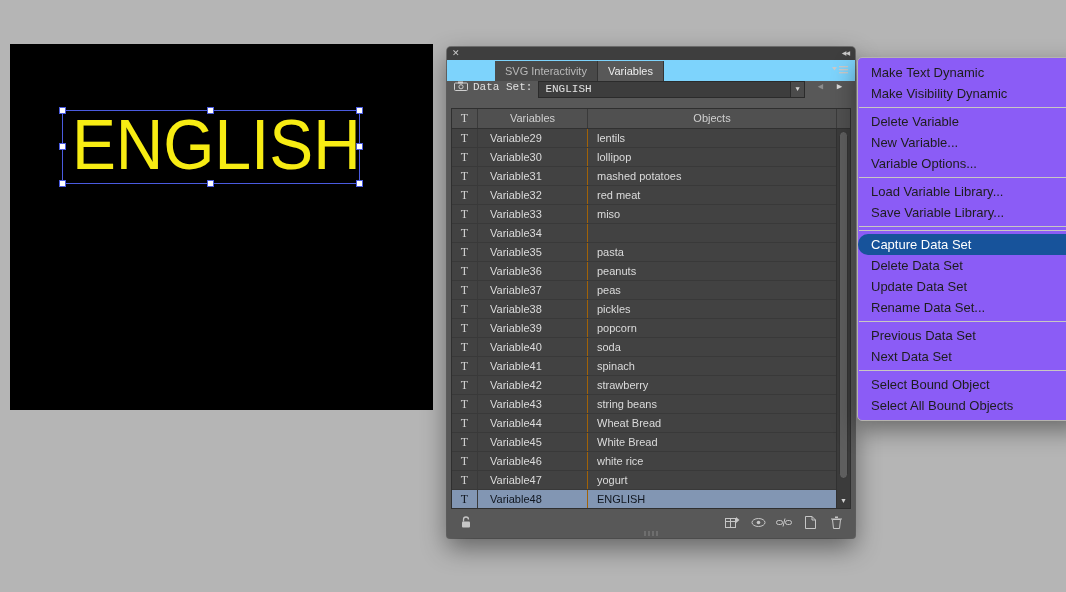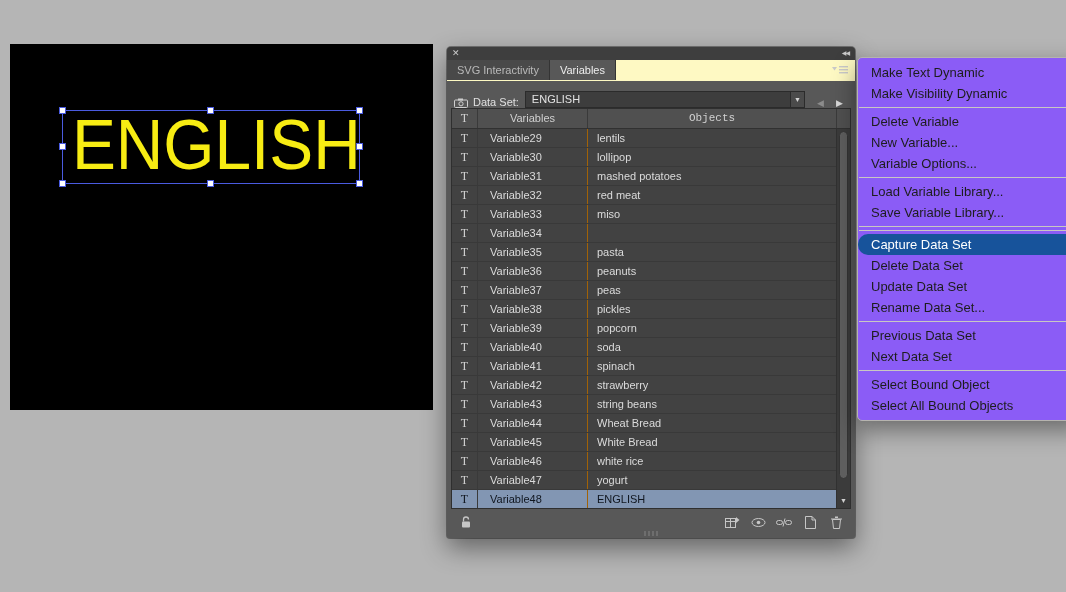--- a/index.html
+++ b/index.html
@@ -27,39 +27,39 @@
   
   .panel {
     position:absolute; left:447px; top:47px; width:408px; height:491px;
     background:#585858; border-radius:4px 4px 3px 3px;
     box-shadow:0 0 0 1px rgba(0,0,0,.35), 0 10px 26px rgba(0,0,0,.45);
   }
   .topbar { height:13px; background:#3e3e3e; border-radius:4px 4px 0 0; position:relative; }
   .close-x { position:absolute; left:5px; top:0; font-size:9px; line-height:13px; color:#c9c9c9; cursor:default; }
   .collapse { position:absolute; right:6px; top:0; font-size:6px; line-height:13px; color:#c9c9c9; letter-spacing:-1px; }
 
-  .tabbar { height:21px; background:#fef9c3; display:flex; align-items:flex-start; position:relative; }
+  .tabbar { height:21px; background:#7dd3fc; display:flex; align-items:center; position:relative;padding-left:48px; }
   .tab { height:20px; line-height:20px; padding:0 10px; font-size:11px; color:#b9b9b9; background:#494949; border-right:1px solid #343434; cursor:default; }
   .tab.active { background:#585858; color:#ededed; }
   .panel-menu-btn { position:absolute; right:5px; top:4px; width:20px; height:13px; display:flex; align-items:center; justify-content:center; }
 
-  .dataset-row { height:27px; display:flex; align-items:flex-end; padding:0 8px 0 7px; }
+  .dataset-row { height:27px; display:flex; align-items:flex-start; padding:0 8px 0 7px;font-family:Liberation Mono, monospace; }
   .cam { margin-right:5px; display:flex; }
   .ds-label { font-size:11px; color:#e0e0e0; white-space:nowrap; margin-right:6px; }
   .ds-field { flex:1; height:17px; background:#3d3d3d; border:1px solid #2b2b2b; border-right:none; color:#e4e4e4; font-size:11px; line-height:15px; padding:0 6px; overflow:hidden; }
   .ds-arrow { width:15px; height:17px; background:#4b4b4b; border:1px solid #2b2b2b; color:#d5d5d5; font-size:7px; text-align:center; line-height:15px; }
   .ds-prev { width:15px; text-align:center; font-size:9px; color:#8c8c8c; margin-left:8px; }
   .ds-next { width:15px; text-align:center; font-size:9px; color:#d8d8d8; margin-left:4px; }
 
   .table { position:absolute; left:4px; top:61px; width:400px; height:401px; border:1px solid #2f2f2f; background:#424242; }
   .thead { display:flex; height:20px; background:#505050; border-bottom:1px solid #313131; }
   .th { font-size:11px; color:#d0d0d0; line-height:19px; text-align:center; }
   .th-type { width:26px; border-right:1px solid #3a3a3a; }
   .th-vars { width:110px; border-right:1px solid #3a3a3a; }
-  .th-objs { flex:1; border-right:1px solid #3a3a3a;font-family:Liberation Mono, monospace; }
+  .th-objs { flex:1; border-right:1px solid #3a3a3a; }
   .th-cap { width:13px; }
   .th .tglyph { line-height:19px; }
 
   .tbody { position:absolute; top:20px; left:0; right:14px; bottom:0; overflow:hidden; }
   .trow { display:flex; height:19px; background:#424242; border-bottom:1px solid #393939; }
   .td { font-size:11px; line-height:18px; color:#dbdbdb; white-space:nowrap; overflow:hidden; }
   .td-type { width:26px; text-align:center; border-right:1px solid #3a3a3a; }
   .td-vars { width:110px; padding-left:12px; border-right:1px solid #a16207; }
   .td-objs { flex:1; padding-left:9px; }
   .tglyph { font-family:"Liberation Serif","DejaVu Serif",serif; font-size:12px; color:#d2d2d2; }

